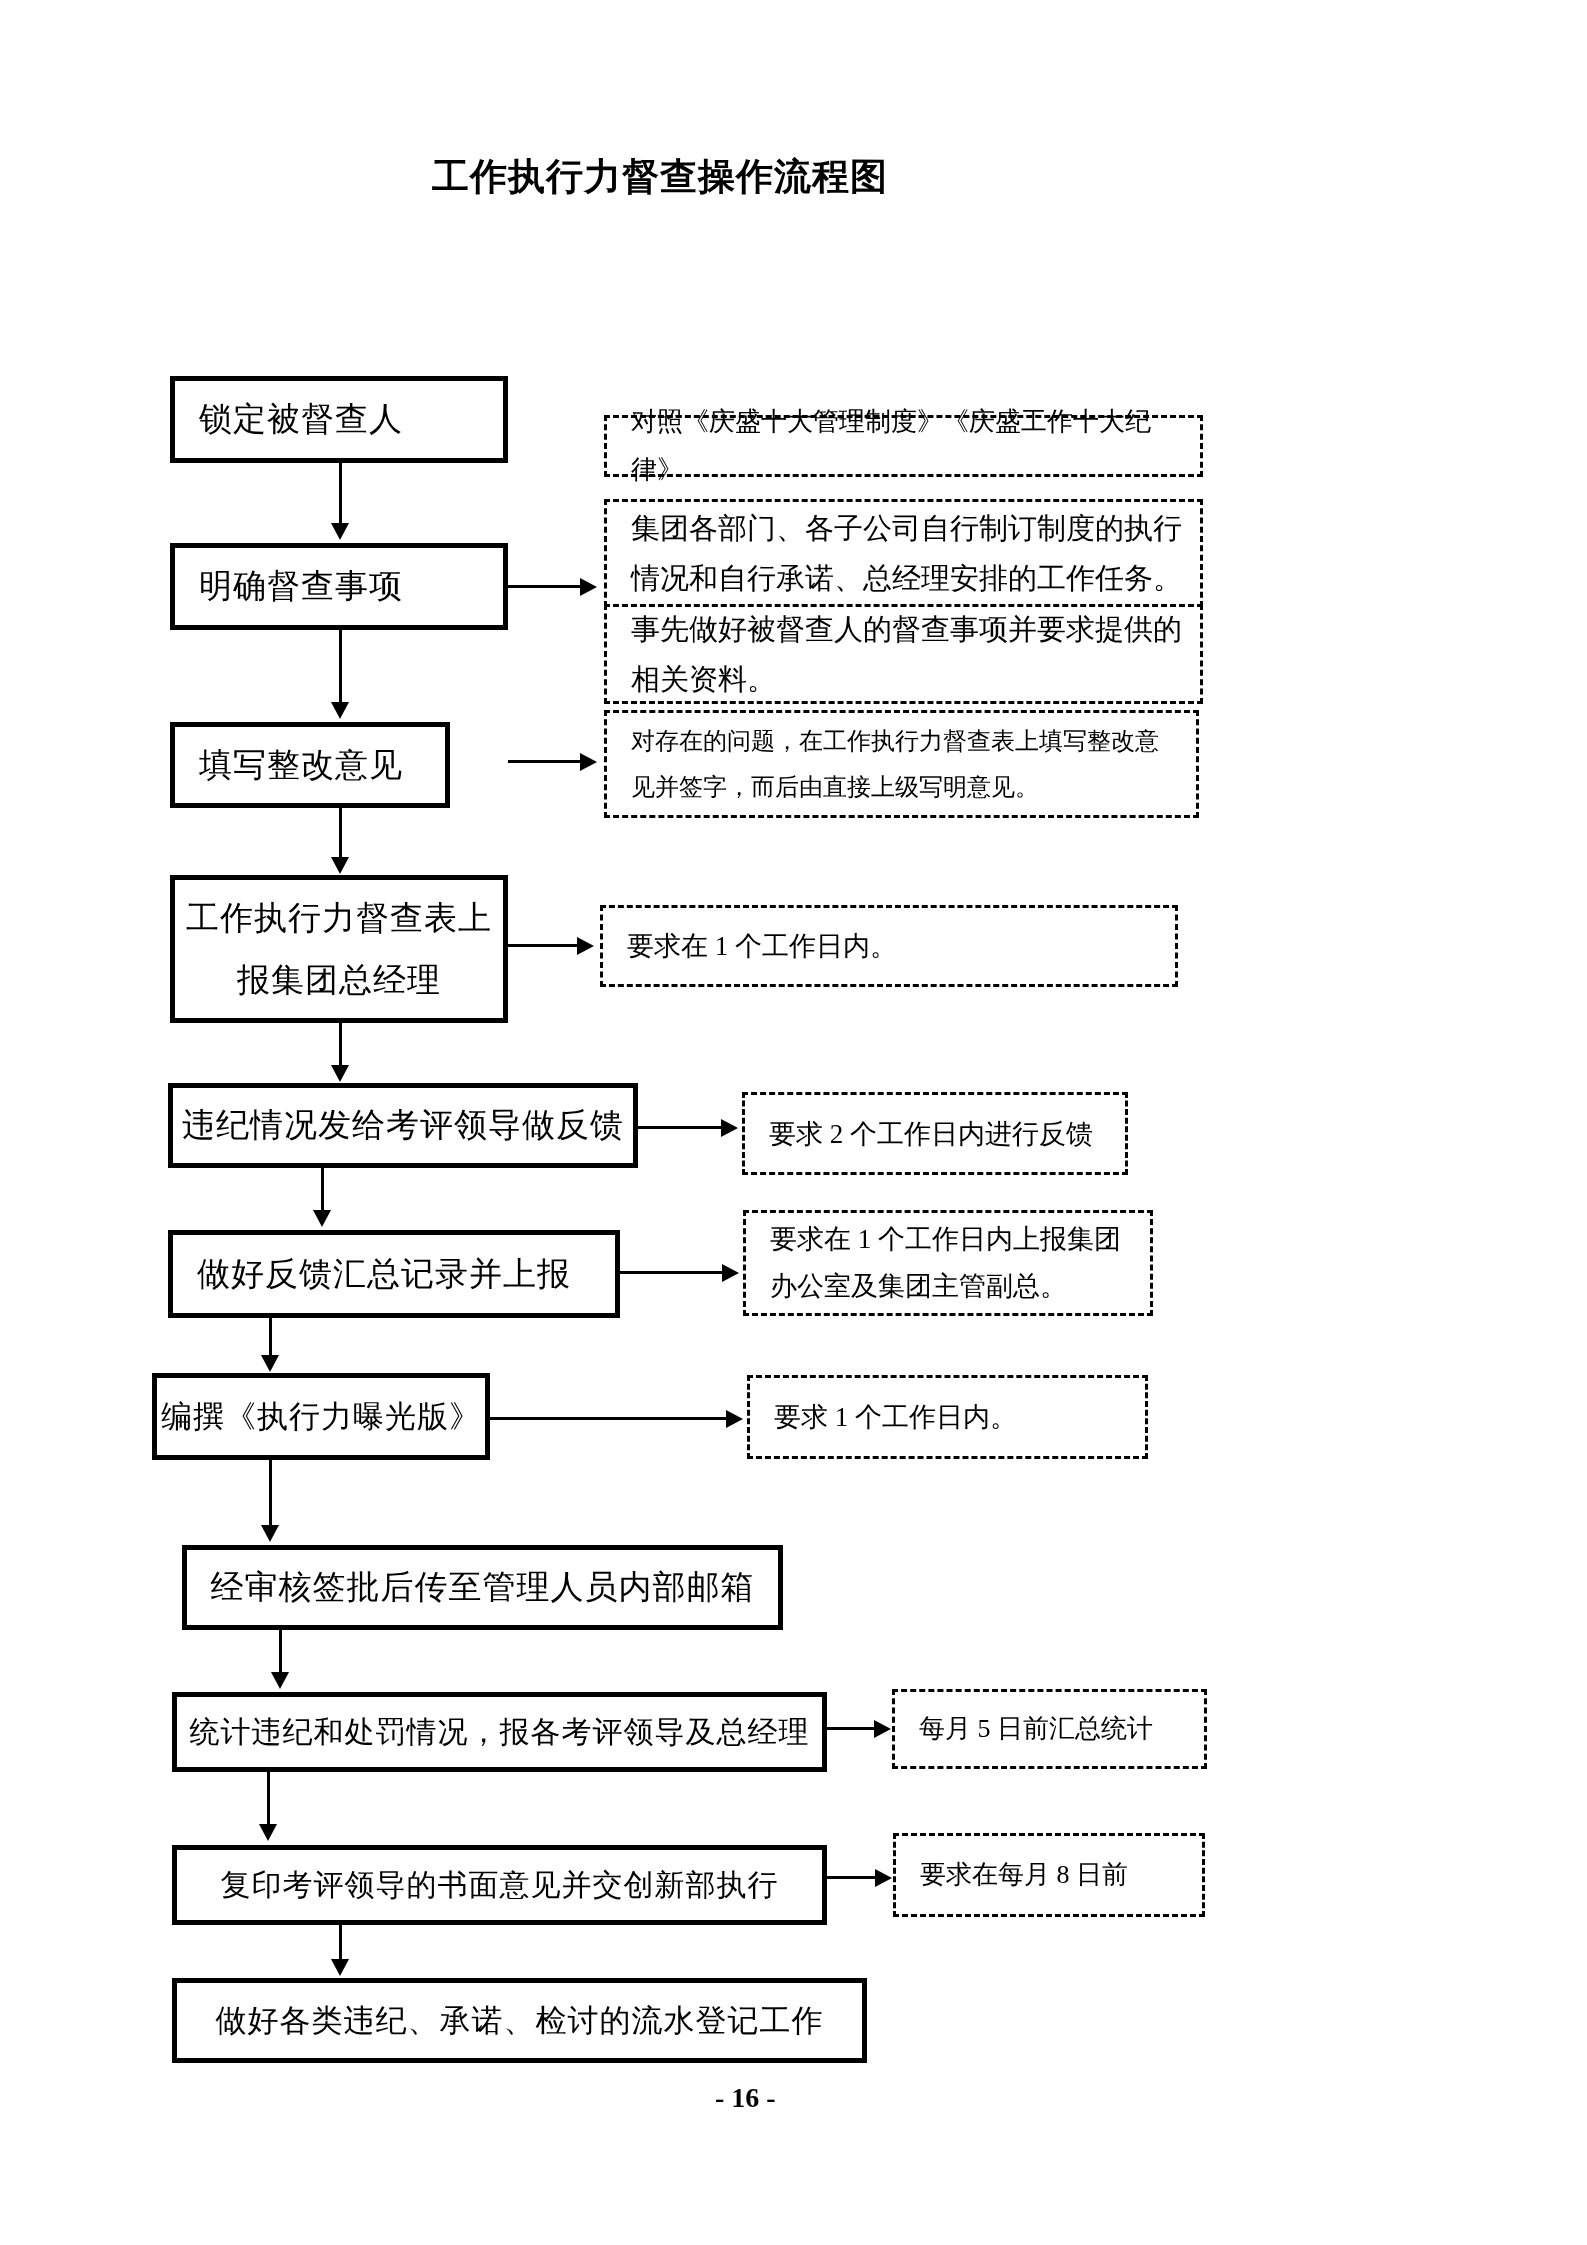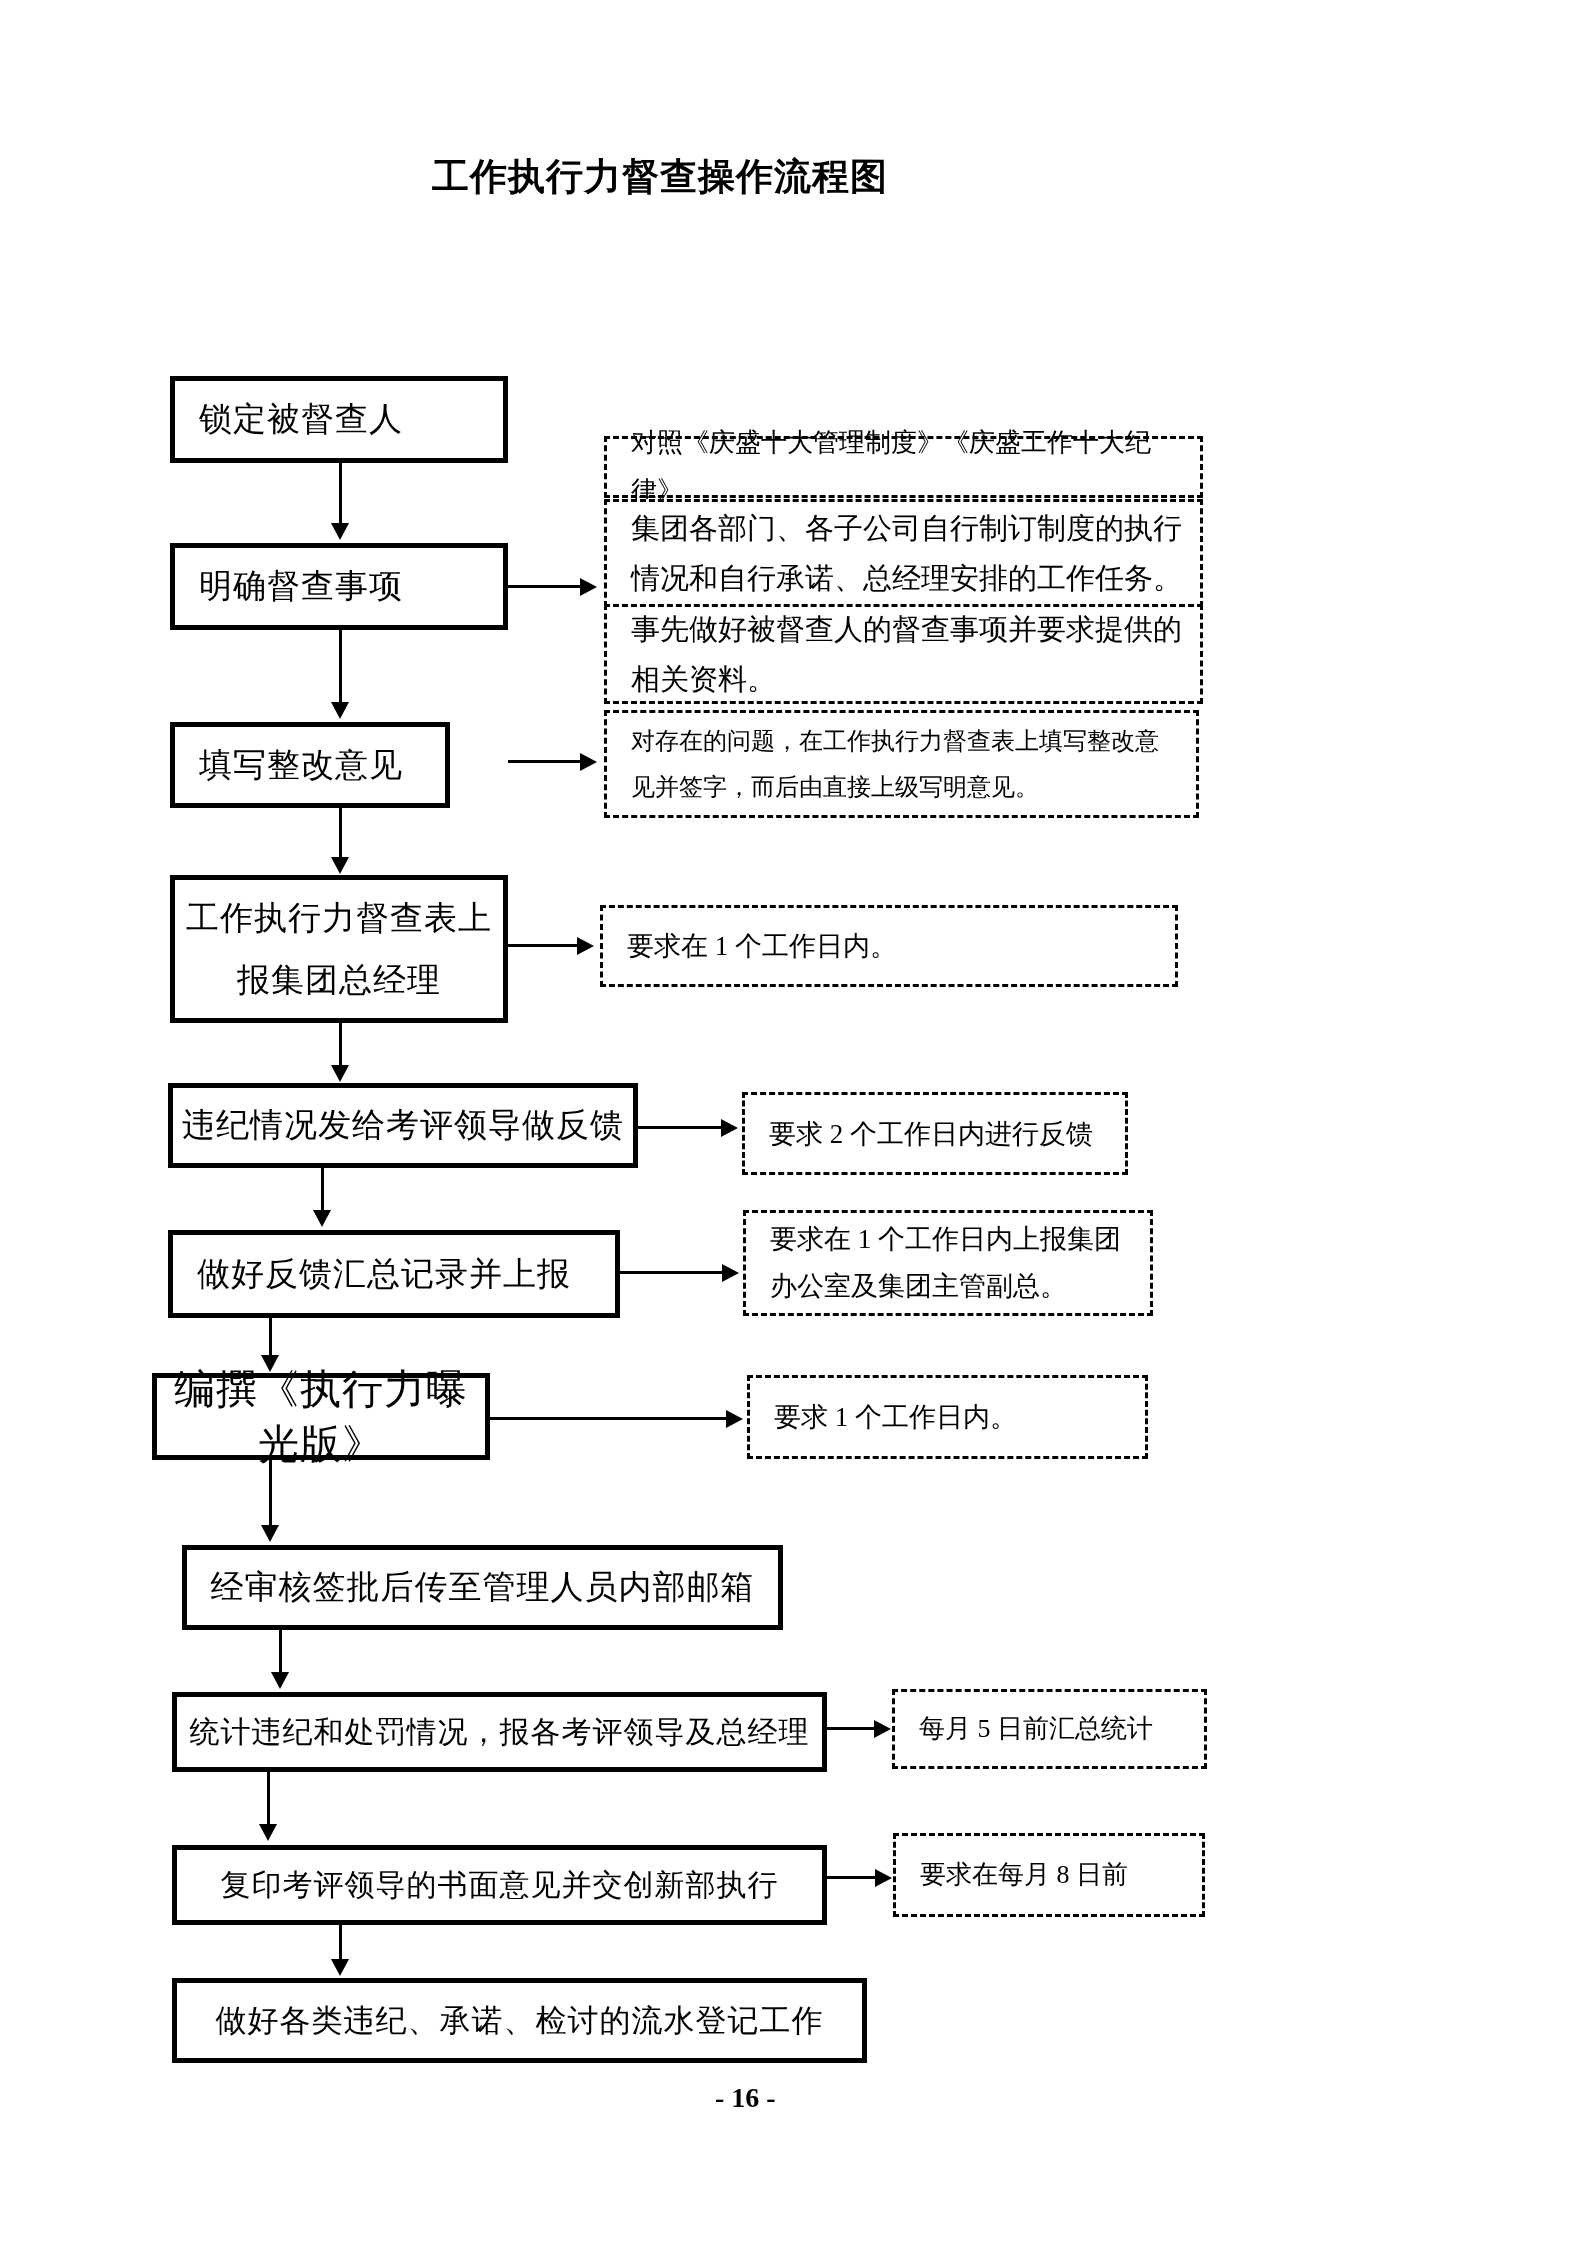--- a/index.html
+++ b/index.html
@@ -53,41 +53,41 @@
   </div>
 
   <div class="sbox ctr" style="left:168px;top:1083px;width:470px;height:85px;">
     <span>违纪情况发给考评领导做反馈</span>
   </div>
 
   <div class="sbox padl" style="left:168px;top:1230px;width:452px;height:88px;">
     <span>做好反馈汇总记录并上报</span>
   </div>
 
-  <div class="sbox ctr" style="left:152px;top:1373px;width:338px;height:87px;font-size:41px;">
+  <div class="sbox ctr" style="left:152px;top:1373px;width:338px;height:87px;font-size:31px;">
     <span>编撰《执行力曝光版》</span>
   </div>
 
   <div class="sbox ctr" style="left:182px;top:1545px;width:601px;height:85px;">
     <span>经审核签批后传至管理人员内部邮箱</span>
   </div>
 
   <div class="sbox ctr" style="left:172px;top:1692px;width:655px;height:80px;font-size:30px;">
     <span>统计违纪和处罚情况，报各考评领导及总经理</span>
   </div>
 
   <div class="sbox ctr" style="left:172px;top:1845px;width:655px;height:80px;font-size:30px;">
     <span>复印考评领导的书面意见并交创新部执行</span>
   </div>
 
   <div class="sbox ctr" style="left:172px;top:1978px;width:695px;height:85px;font-size:31px;">
     <span>做好各类违纪、承诺、检讨的流水登记工作</span>
   </div>
 
-  <div class="dbox" style="left:604px;top:436px;width:599px;height:62px;font-size:26px;">
+  <div class="dbox" style="left:604px;top:415px;width:599px;height:62px;font-size:26px;">
     <span>对照《庆盛十大管理制度》《庆盛工作十大纪律》</span>
   </div>
 
   <div class="dbox" style="left:604px;top:499px;width:599px;height:108px;font-size:29px;line-height:50px;">
     <span>集团各部门、各子公司自行制订制度的执行情况和自行承诺、总经理安排的工作任务。</span>
   </div>
 
   <div class="dbox" style="left:604px;top:604px;width:599px;height:100px;font-size:29px;line-height:50px;">
     <span>事先做好被督查人的督查事项并要求提供的相关资料。</span>
   </div>

